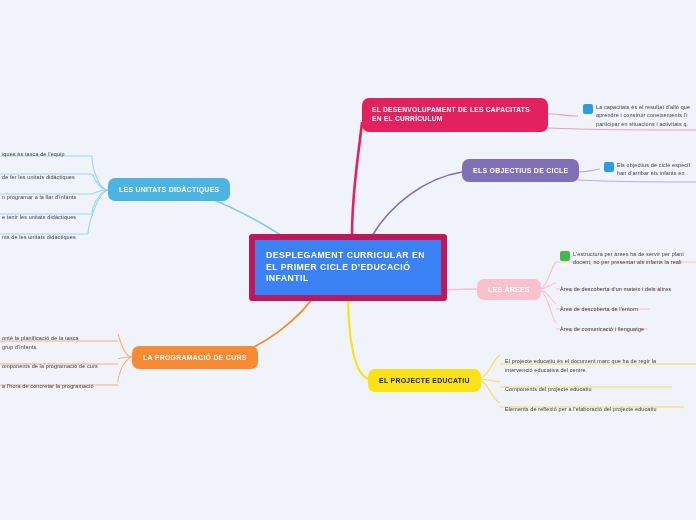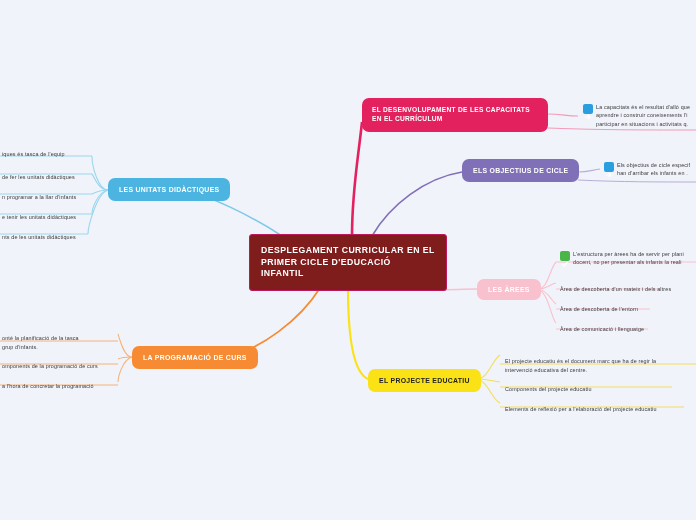--- a/index.html
+++ b/index.html
@@ -19,22 +19,22 @@
     border-radius:7px;
     font-weight:bold;
     letter-spacing:.3px;
     line-height:1.35;
     white-space:pre-line;
   }
 
   
   .root{
     left:249px;top:234px;width:198px;
-    background:#7f1d1d;
-    border:1px solid #be185d;
+    background:#3b82f6;
+    border:6px solid #be185d;
     color:#ffffff;
     font-size:8.7px;
     padding:10px 11px;
     border-radius:3px;
     letter-spacing:.45px;
   }
 
   
   .b-curr{
     left:362px;top:98px;width:186px;

